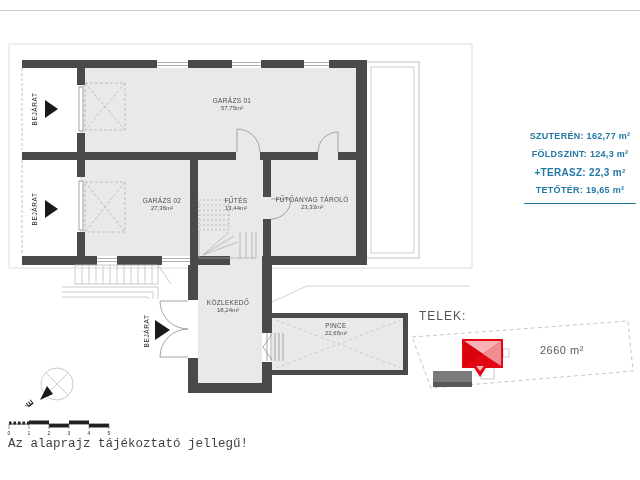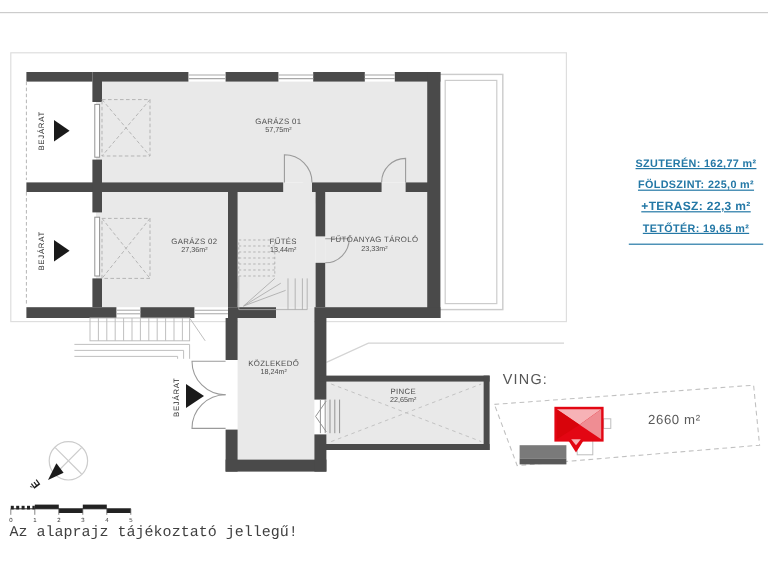--- a/index.html
+++ b/index.html
@@ -1,21 +1,21 @@
 <!DOCTYPE html>
 <html><head>
 <meta charset="utf-8">
 <style>
   html,body{margin:0;padding:0;background:#fff;}
   body{font-family:"Liberation Sans", sans-serif; width:640px;height:480px;position:relative;overflow:hidden;}
   .stage{position:absolute;left:0;top:0;width:640px;height:480px;}
   .topline{position:absolute;left:0;top:10px;width:640px;height:1px;background:#ccc;}
   .title{position:absolute;left:8px;top:17px;font-size:12px;letter-spacing:1.6px;color:#4f4f4f;}
   .panel{position:absolute;left:524px;top:131px;width:112px;text-align:center;color:#2478a6;}
-  .panel .ln{font-size:9px;font-weight:700;letter-spacing:.3px;margin-bottom:8px;text-decoration:underline;}
+  .panel .ln{font-size:9px;font-weight:700;letter-spacing:.3px;margin-bottom:8px;}
   .panel .ln.small{font-size:10px;margin-bottom:7px;}
   .panel hr{border:none;border-top:1.3px solid #2478a6;margin:2px 0 5px 0;}
   .panel .total{font-size:10px;font-weight:800;letter-spacing:.3px;}
   .telek-label{position:absolute;left:419px;top:309px;font-size:12px;letter-spacing:1px;color:#555;}
   .telek-area{position:absolute;left:540px;top:344px;font-size:11px;letter-spacing:.5px;color:#5a5a5a;}
   .disclaimer{position:absolute;left:8px;top:437px;font-size:12.5px;color:#3f3f3f;font-family:Liberation Mono, monospace;}
   .watermark{position:absolute;left:135px;top:95px;width:230px;height:150px;
     transform:rotate(-52deg);font-size:56px;letter-spacing:14px;color:rgba(120,120,120,0.16);
     font-weight:400;pointer-events:none;text-align:center;line-height:150px;}
   svg text{font-family:"Liberation Sans",sans-serif;}
@@ -259,23 +259,23 @@
         <text class="ticknum" x="49" y="435">2</text>
         <text class="ticknum" x="69" y="435">3</text>
         <text class="ticknum" x="89" y="435">4</text>
         <text class="ticknum" x="109" y="435">5</text>
       </g>
     </g>
   </svg>
 
   <div class="panel">
     <div class="ln">SZUTERÉN: 162,77 m²</div>
-    <div class="ln">FÖLDSZINT: 225,0 m²</div>
+    <div class="ln">FÖLDSZINT: 124,3 m²</div>
     <div class="ln small">+TERASZ: 22,3 m²</div>
     <div class="ln">TETŐTÉR: 19,65 m²</div>
     <hr>
   </div>
 
-  <div class="telek-label">VING:</div>
+  <div class="telek-label">TELEK:</div>
   <div class="telek-area">2660 m²</div>
 
   <div class="disclaimer">Az alaprajz tájékoztató jellegű!</div>
 </div>
 
 </body></html>

